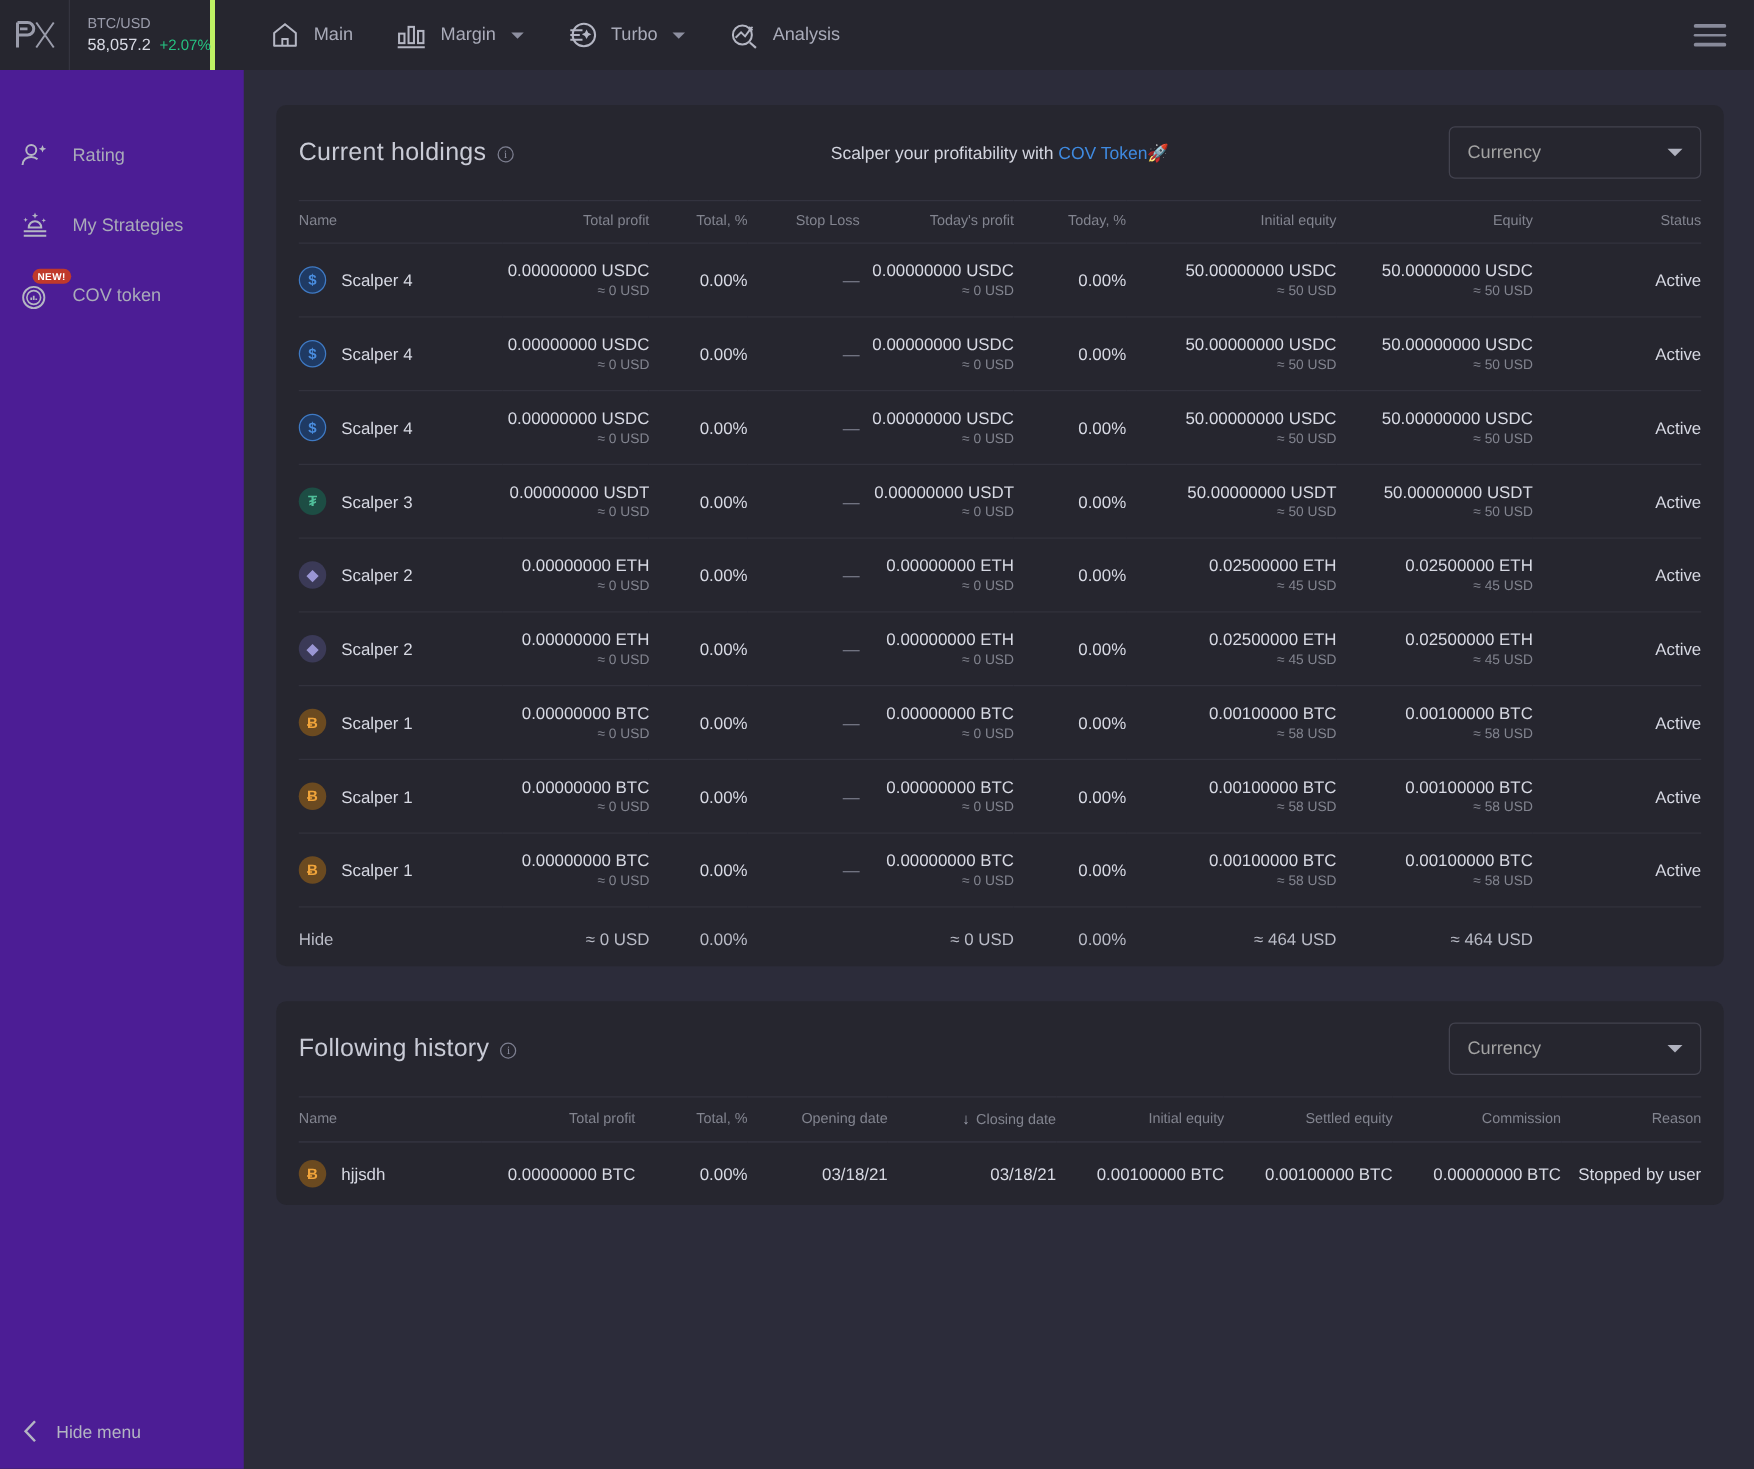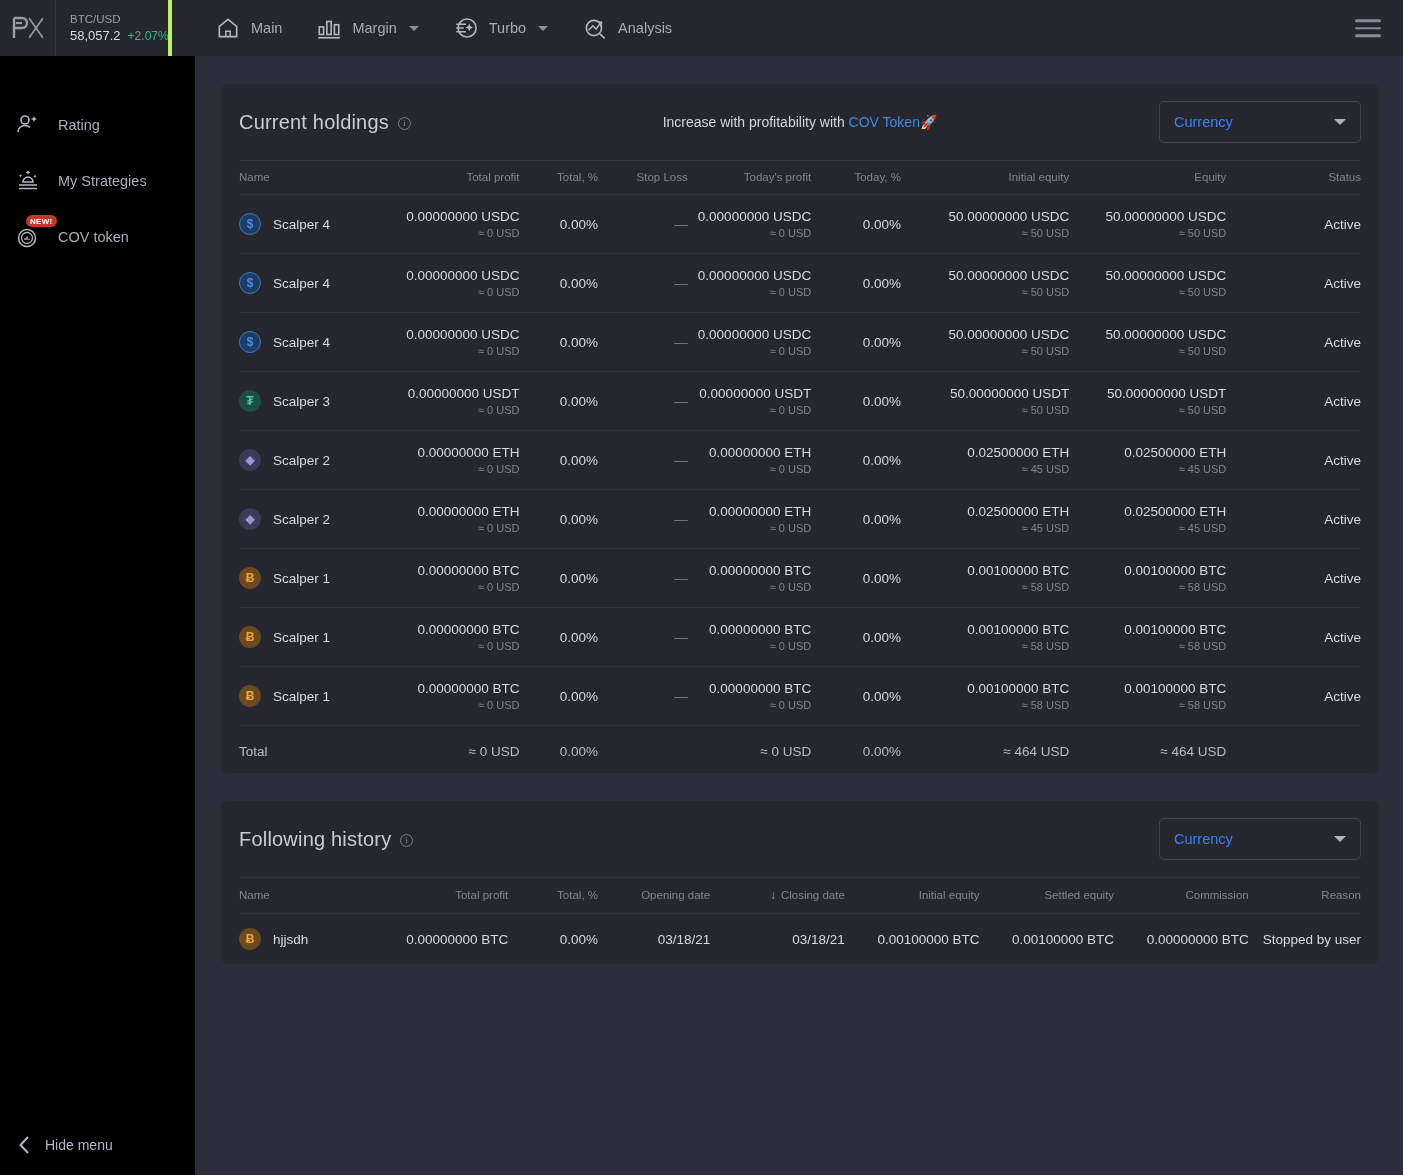--- a/index.html
+++ b/index.html
@@ -49,21 +49,21 @@
   }
   .hamburger {
     position: absolute; right: 22px; top: 50%; transform: translateY(-50%);
     width: 26px; display: flex; flex-direction: column; gap: 5px; cursor: pointer;
   }
   .hamburger i { display: block; height: 2.5px; background: #888a9a; border-radius: 2px; }
 
   
   .sidebar {
     position: absolute; top: 56px; left: 0; width: 195px; height: 1119px;
-    background: #000000; display: flex; flex-direction: column;
+    background: #4c1d95; display: flex; flex-direction: column;
   }
   .side-item {
     display: flex; align-items: center; gap: 16px;
     height: 56px; padding-left: 14px; cursor: pointer;
     color: #a9abb9; font-size: 14.5px; position: relative;
   }
   .side-item:first-child { margin-top: 41px; }
   .side-item.active { color: #3f8ae0; }
   .side-ico { width: 28px; height: 28px; flex: none; position: relative; }
   .newbadge {
@@ -101,21 +101,21 @@
   }
   .promo {
     position: absolute; left: 50%; transform: translateX(-50%);
     font-size: 14px; color: #d3d5df; white-space: nowrap;
   }
   .promo a { color: #3f8ae0; text-decoration: none; }
   .select {
     position: absolute; right: 0; width: 202px; height: 42px;
     border: 1px solid #43434f; border-radius: 5px;
     display: flex; align-items: center; padding: 0 14px;
-    font-size: 14.5px; color: #3b82f6; cursor: pointer;
+    font-size: 14.5px; color: #a3a3a3; cursor: pointer;
   }
   .select .caret {
     margin-left: auto; border-top-color: #b0b2bf;
     border-left-width: 6px; border-right-width: 6px; border-top-width: 6px;
   }
 
   
   table { width: 100%; border-collapse: collapse; table-layout: fixed; }
   thead th {
     font-size: 11.5px; font-weight: normal; color: #82848f;
@@ -260,21 +260,21 @@
   </div>
 </div>
 
 <div class="content">
 
   <div class="card">
     <div class="card-head">
       <span class="card-title">Current holdings</span>
       <span class="info-ico">i</span>
       <span class="promo">
-        <span>Increase with profitability with </span><a href="#">COV Token</a><span>🚀</span>
+        <span>Scalper your profitability with </span><a href="#">COV Token</a><span>🚀</span>
       </span>
       <div class="select">
         <span>Currency</span>
         <span class="caret"></span>
       </div>
     </div>
 
     <table>
       <colgroup>
         <col style="width:14.5%">
@@ -439,21 +439,21 @@
             <td>0.00000000 BTC<span class="sub">≈ 0 USD</span></td>
             <td>0.00%</td>
             <td class="dash">—</td>
             <td>0.00000000 BTC<span class="sub">≈ 0 USD</span></td>
             <td>0.00%</td>
             <td>0.00100000 BTC<span class="sub">≈ 58 USD</span></td>
             <td>0.00100000 BTC<span class="sub">≈ 58 USD</span></td>
             <td>Active</td>
           </tr>
           <tr class="total-row">
-            <td class="l">Total</td>
+            <td class="l">Hide</td>
             <td>≈ 0 USD</td>
             <td>0.00%</td>
             <td></td>
             <td>≈ 0 USD</td>
             <td>0.00%</td>
             <td>≈ 464 USD</td>
             <td>≈ 464 USD</td>
             <td></td>
           </tr>
         </tbody>

